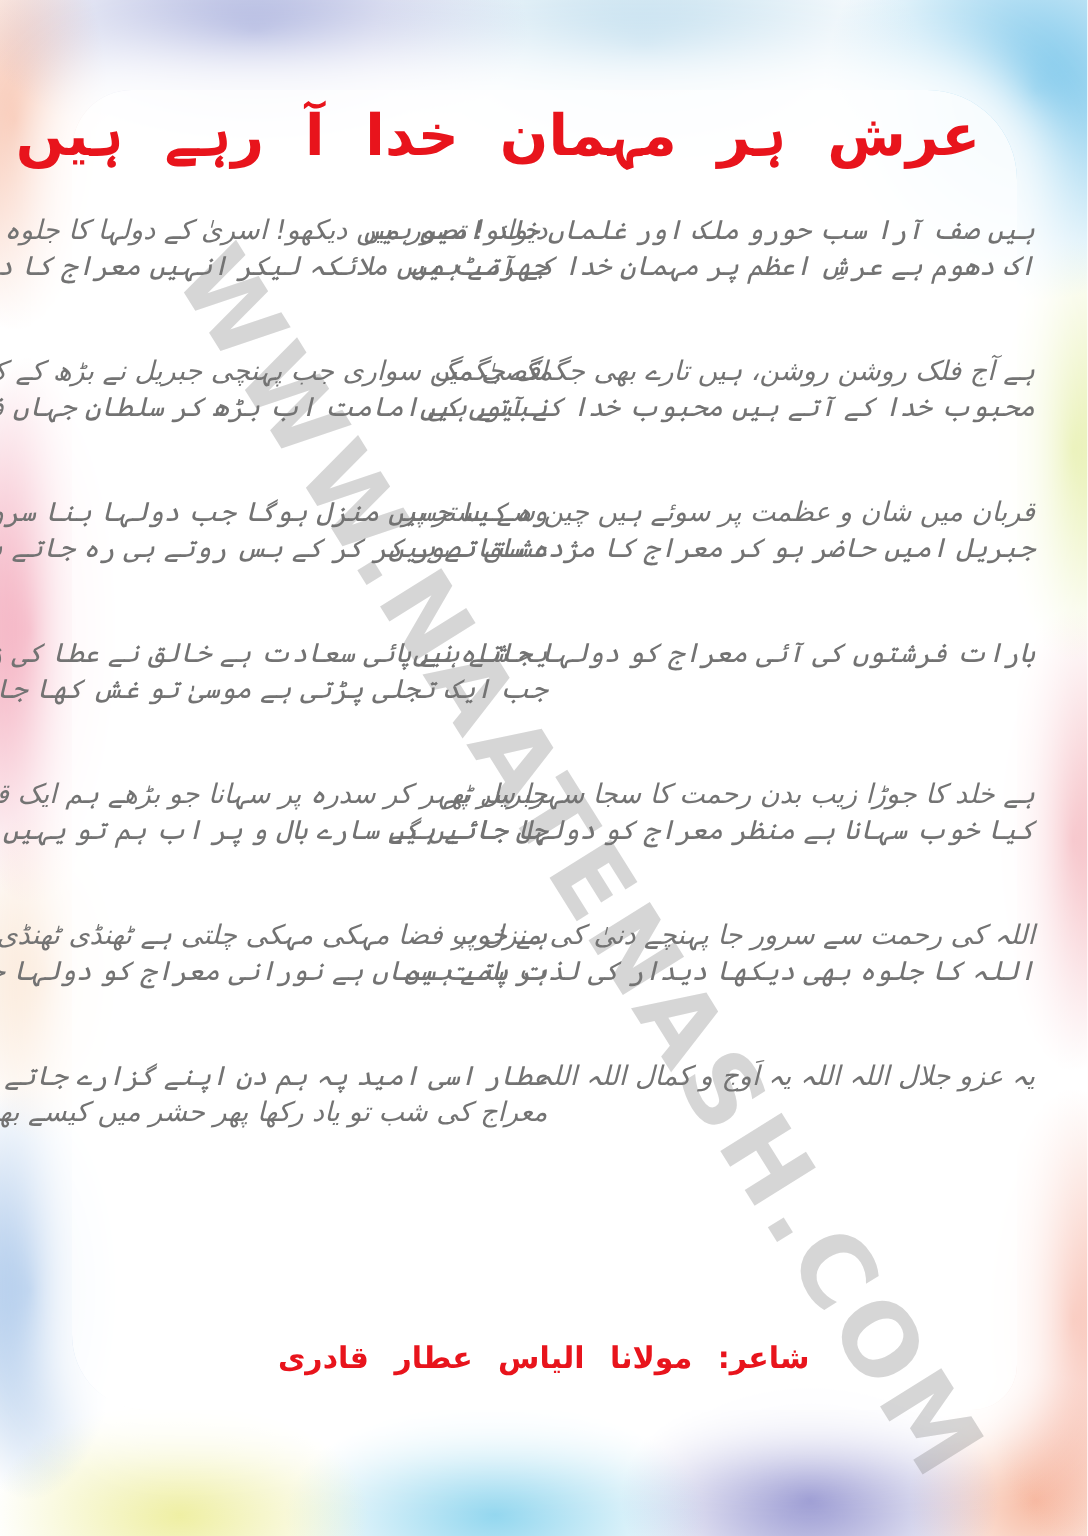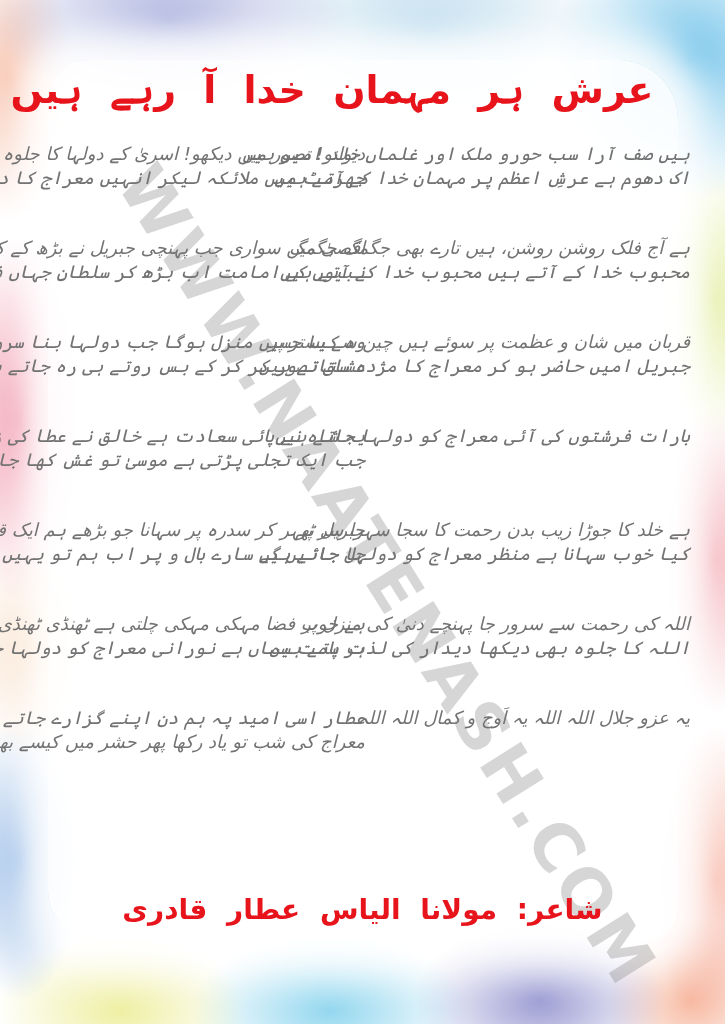--- a/index.html
+++ b/index.html
@@ -109,21 +109,21 @@
     }
     .poet {
       position: absolute;
       top: 893px;
       left: 0;
       width: 725px;
       text-align: center;
       direction: rtl;
       font-family: "DejaVu Sans", sans-serif;
       font-weight: bold;
-      font-size: 28px;
+      font-size: 20px;
       color: #e8141c;
       word-spacing: 10px;
     }
   </style>
 </head>
 <body>
 
 <div class="bg"></div>
 <div class="paper"></div>
 <div class="watermark">WWW.NAATENASH.COM</div>

